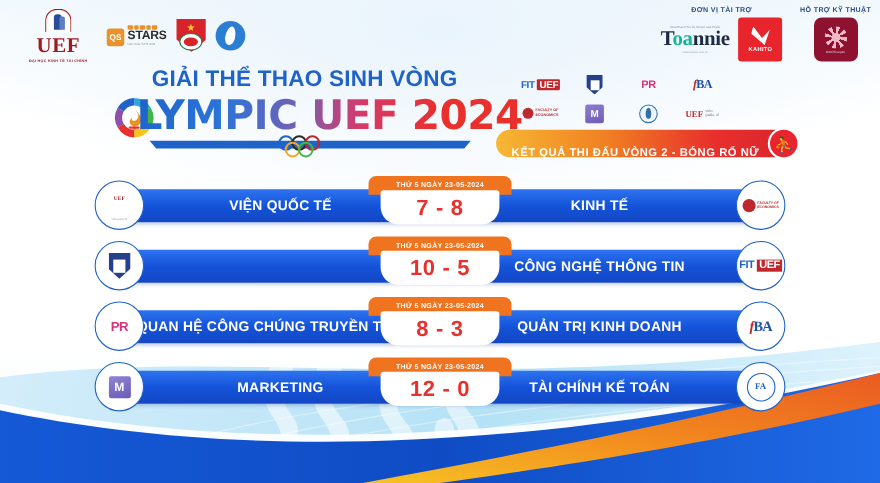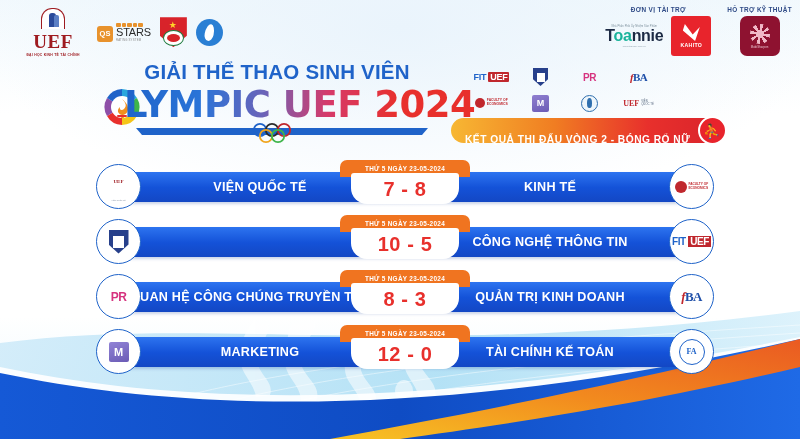--- a/index.html
+++ b/index.html
@@ -39,21 +39,21 @@
     background:#5b7fc4; border-radius:2px 2px 0 0;
   }
   .uef-word { font-size:19px; font-weight:700; color:#9e1b20; letter-spacing:.5px; line-height:1; font-family:"Liberation Serif", serif; }
   .uef-sub { font-size:3.4px; color:#9e1b20; letter-spacing:.25px; margin-top:1.5px; white-space:nowrap; font-weight:700; }
 
   .qs-mark { display:flex; align-items:flex-end; gap:3px; }
   .qs-box { width:16px; height:16px; background:#e8922c; border-radius:3px; color:#fff; font-size:7.5px; font-weight:700; display:flex; align-items:center; justify-content:center; }
   .qs-txt { line-height:1.02; }
   .qs-dots { display:flex; gap:1px; }
   .qs-dots i { display:block; width:4.5px; height:4.5px; background:#e8922c; border-radius:1px; }
-  .qs-stars-w { font-size:11px; font-weight:400; color:#2b2b2b; letter-spacing:-.2px; }
+  .qs-stars-w { font-size:11px; font-weight:700; color:#2b2b2b; letter-spacing:-.2px; }
   .qs-note { font-size:2.8px; color:#8a8a8a; letter-spacing:.2px; }
 
   .flag-mark { width:27px; height:30px; position:relative; }
   .flag-mark .banner {
     position:absolute; inset:0;
     background:#d8232a;
     clip-path:polygon(0 0,100% 0,100% 62%,50% 100%,0 62%);
   }
   .flag-mark .star { position:absolute; left:9px; top:4px; color:#ffd429; font-size:9px; line-height:1; }
   .flag-mark .ring {
@@ -69,21 +69,21 @@
     transform:rotate(12deg);
   }
 
   
   .sponsors { position:absolute; right:8px; top:6px; display:flex; gap:16px; }
   .sp-col { text-align:center; }
   .sp-head { font-size:6.4px; font-weight:700; color:#2f4a86; letter-spacing:.35px; margin-bottom:3px; white-space:nowrap; }
   .sp-body { display:flex; align-items:center; gap:8px; justify-content:center; }
   .toannie { text-align:center; }
   .toannie .tiny { font-size:2.6px; color:#7a8e9b; letter-spacing:.1px; }
-  .toannie .nm { font-size:16px; font-weight:700; color:#1c2a44; letter-spacing:-.3px; line-height:1; font-family:Liberation Sans, sans-serif;text-align:right; }
+  .toannie .nm { font-size:19px; font-weight:700; color:#1c2a44; letter-spacing:-.3px; line-height:1; font-family:Liberation Serif, serif;text-align:right; }
   .toannie .nm em { color:#19b39b; font-style:normal; }
   .toannie .url { font-size:2.5px; color:#8fa2ad; margin-top:1px; }
   .kahito { width:40px; height:40px; background:#e8242c; border-radius:3px; display:flex; flex-direction:column; align-items:center; justify-content:center; }
   .kahito .swoosh { width:17px; height:17px; background:#fff; clip-path:polygon(12% 0,58% 62%,100% 18%,72% 100%,0 38%); }
   .kahito .lbl { font-size:5.2px; color:#fff; font-weight:700; letter-spacing:.3px; margin-top:1px; }
   .mt { width:40px; height:40px; background:#8e1230; border-radius:7px; display:flex; flex-direction:column; align-items:center; justify-content:center; }
   .mt .burst { width:20px; height:20px; position:relative; }
   .mt .burst::before, .mt .burst::after {
     content:""; position:absolute; inset:0; border-radius:50%;
     background:radial-gradient(circle,#f0b8c6 28%,transparent 30%),
@@ -142,21 +142,21 @@
     display:flex; align-items:center; justify-content:center; color:#fff; font-size:9px; font-weight:700; }
   .fac-ip { width:17px; height:17px; border-radius:50%; border:1.4px solid #2f6fae; background:#eef6fb;
     display:flex; align-items:center; justify-content:center; }
   .fac-ip i { display:block; width:5px; height:10px; background:#2f6fae; border-radius:50% 50% 45% 45%; font-style:normal; }
   .fac-uef { display:flex; align-items:center; gap:2px; }
   .fac-uef .u { font-size:8px; font-weight:700; color:#c0272d; font-family:"Liberation Serif", serif; }
   .fac-uef .t { font-size:2.8px; color:#5a6a80; line-height:1.1; }
 
   
   .matches { position:absolute; left:0; top:160px; width:800px; }
-  .row { position:relative; height:48px; margin-bottom:7px;margin-left:10px; }
+  .row { position:relative; height:48px; margin-bottom:7px; }
 
   .bar {
     position:absolute; left:103px; right:103px; top:12px; height:30px;
     background:linear-gradient(180deg,#2d74f0 0%,#1452d8 52%,#1347c4 100%);
     border-radius:5px;
     box-shadow:0 2px 3px rgba(20,60,150,.22);
   }
   .bar::before, .bar::after {
     content:""; position:absolute; top:0; bottom:0; width:22px;
     background:inherit;
@@ -321,21 +321,21 @@
       <div class="sp-body">
         <div class="mt">
           <span class="burst"></span>
           <span class="lbl">MobiSharpen</span>
         </div>
       </div>
     </div>
   </div>
 
   <div class="title-block">
-    <div class="t-top">GIẢI THỂ THAO SINH VIÊN</div>
+    <div class="t-top">GIẢI THỂ THAO SINH VÒNG</div>
     <div class="t-main-wrap">
       <svg class="pinwheel" viewBox="0 0 44 44">
         <g>
           <path d="M22 4 a18 18 0 0 1 15 9 l-15 9 z" fill="#2aa7dd"></path>
           <path d="M37 13 a18 18 0 0 1 0 18 l-15 -9 z" fill="#3fb54a"></path>
           <path d="M37 31 a18 18 0 0 1 -15 9 l0 -18 z" fill="#f5c518"></path>
           <path d="M22 40 a18 18 0 0 1 -15 -9 l15 -9 z" fill="#e8302c"></path>
           <path d="M7 31 a18 18 0 0 1 0 -18 l15 9 z" fill="#8e4fa8"></path>
           <path d="M7 13 a18 18 0 0 1 15 -9 l0 18 z" fill="#1f63c9"></path>
         </g>

